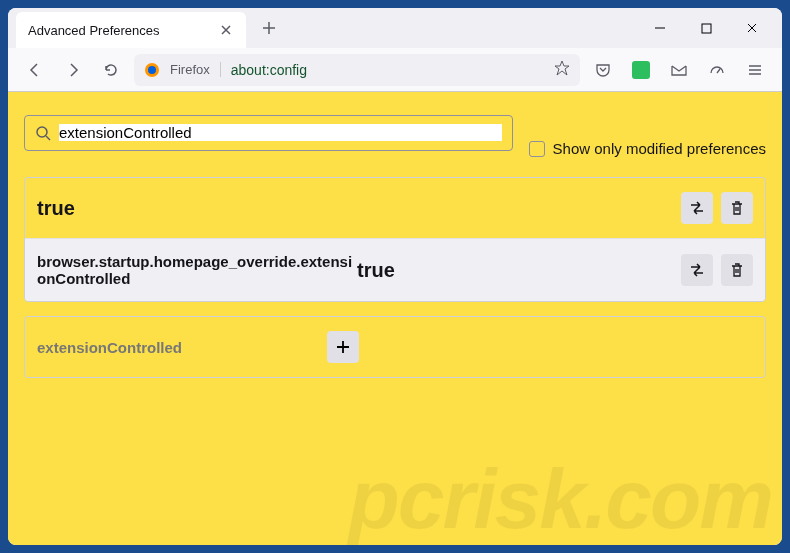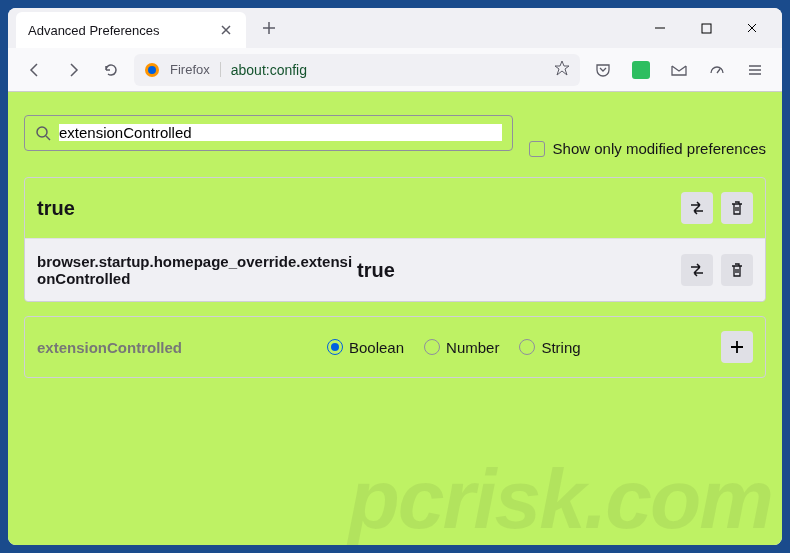--- a/index.html
+++ b/index.html
@@ -21,21 +21,21 @@
     .url-bar { flex: 1; display: flex; align-items: center; background: #f0f0f4; border-radius: 6px; height: 32px; padding: 0 10px; gap: 10px; }
     .url-icon { width: 16px; height: 16px; }
     .url-firefox { font-size: 13px; color: #5b5b66; padding-right: 10px; border-right: 1px solid #ccc; }
     .url-text { font-size: 14px; color: #14532d; flex: 1; }
     .bookmark-btn { color: #5b5b66; cursor: pointer; }
     .toolbar-icons { display: flex; gap: 8px; align-items: center; }
     .toolbar-icon { width: 30px; height: 30px; display: flex; align-items: center; justify-content: center; cursor: pointer; color: #5b5b66; }
     .evernote { background: #2dbe60; border-radius: 3px; width: 18px; height: 18px; }
     
     
-    .content { flex: 1; padding: 16px; background: #bef264; position: relative; }
+    .content { flex: 1; padding: 16px; background: #fde047; position: relative; }
     .search-row { display: flex; align-items: center; gap: 16px; margin-bottom: 20px; }
     .search-box { flex: 1; display: flex; align-items: center; border: 1px solid #8f8f9d; border-radius: 4px; height: 36px; padding: 0 10px; gap: 8px; max-width: 490px; }
     .search-box svg { color: #5b5b66; }
     .search-input { border: none; outline: none; font-size: 15px; flex: 1; }
     .checkbox-label { display: flex; align-items: center; gap: 8px; font-size: 15px; color: #15141a; margin-top: 32px; }
     .checkbox { width: 16px; height: 16px; border: 1px solid #8f8f9d; border-radius: 3px; }
     
     .prefs-table { border: 1px solid #cfcfd8; border-radius: 4px; overflow: hidden; }
     .pref-row { display: flex; align-items: center; padding: 14px 12px; border-bottom: 1px solid #e0e0e6; }
     .pref-row:last-child { border-bottom: none; }
@@ -194,34 +194,20 @@
             <svg width="16" height="16" viewBox="0 0 16 16">
                 <path d="M3 4 L13 4 M5 4 L5 14 L11 14 L11 4 M6 2 L10 2 L10 4 M7 7 L7 11 M9 7 L9 11" stroke="currentColor" stroke-width="1.3" fill="none"></path>
               </svg>
           </div>
         </div>
       </div>
     </div>
 
     <div class="new-pref">
       <div class="new-pref-name">extensionControlled</div>
-      <div class="radio-group">
-        <label class="radio-label">
-          <span class="radio selected"></span>
-          <span>Boolean</span>
-        </label>
-        <label class="radio-label">
-          <span class="radio"></span>
-          <span>Number</span>
-        </label>
-        <label class="radio-label">
-          <span class="radio"></span>
-          <span>String</span>
-        </label>
-      </div>
       <div class="plus-btn">
         <svg width="14" height="14" viewBox="0 0 14 14">
             <path d="M7 1 L7 13 M1 7 L13 7" stroke="currentColor" stroke-width="1.8"></path>
           </svg>
       </div>
     </div>
 
     <div class="watermark">pcrisk.com</div>
   </div>
 </div>

